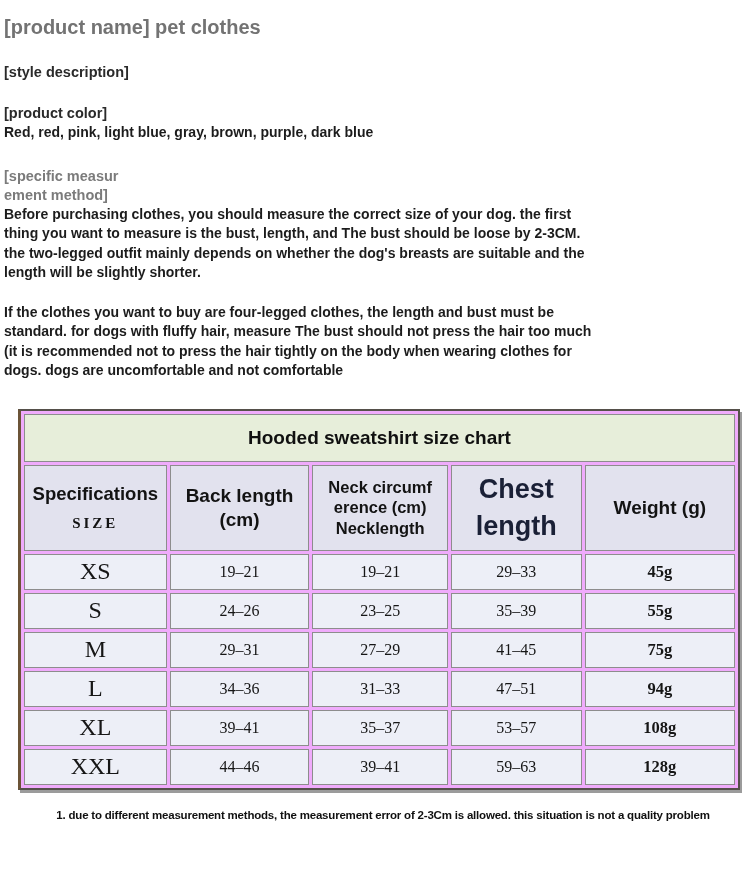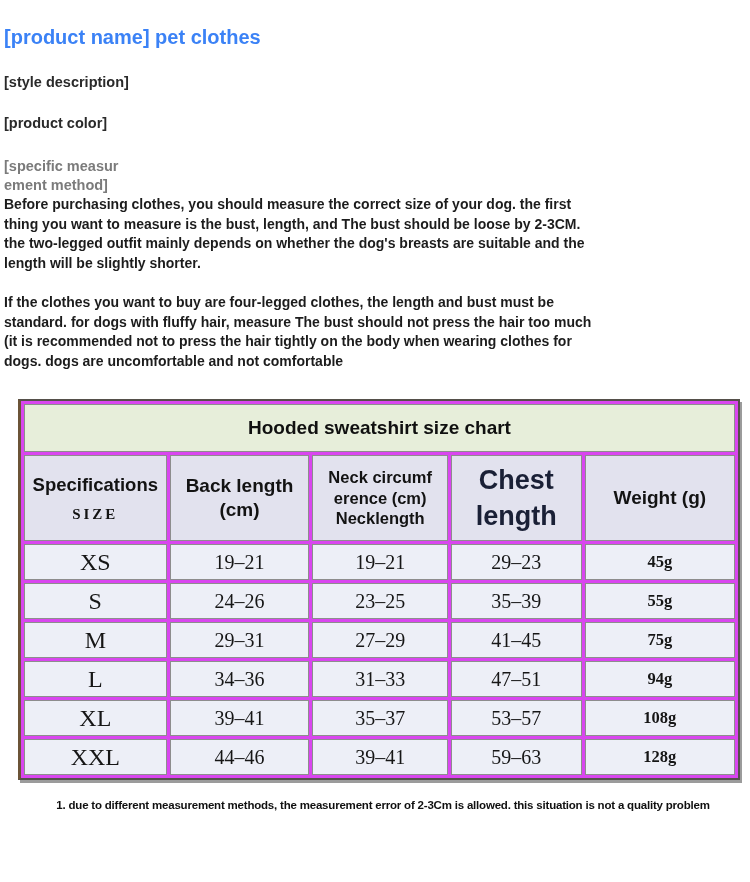--- a/index.html
+++ b/index.html
@@ -3,68 +3,69 @@
 <meta charset="utf-8">
 <style>
   html,body{margin:0;padding:0;}
   body{width:750px;height:882px;overflow:hidden;background:#ffffff;}
   .page{
     width:750px;height:882px;box-sizing:border-box;
     padding:10px 0 0 4px;position:relative;
     font-family:"Liberation Sans",sans-serif;font-weight:700;color:#1e1e1e;
     background:#ffffff;
   }
-  .title{font-size:20px;line-height:26px;margin:14px 0 0 0;color:#3b82f6;font-weight:700;}
+  .title{font-size:20px;line-height:26px;margin:4px 0 0 0;color:#737373;font-weight:700;}
   .spec-row{display:flex;align-items:flex-start;flex-direction:column;}
   .mt-style{margin-top:23px;}
   .mt-color{margin-top:22px;}
   .mt-measure{margin-top:24px;}
   .spec-label{width:141px;flex:none;font-size:14.5px;line-height:19px;color:#2a2a2a;}
   .gray{color:#7b7b7b;}
   .pre{white-space:pre-line;}
   .spec-content{width:600px;font-size:14px;line-height:19.5px;color:#1c1c1c;}
   .para{margin:0;}
   .para + .para{margin-top:20px;}
 
   .table-wrap{
     margin:28px 0 0 14px;width:722px;box-sizing:border-box;
     border:2px solid #55504a;border-left:3px solid #6b5437;
-    box-shadow:2px 3px 0 #9b9b9b;background:#d946ef;
+    box-shadow:2px 3px 0 #9b9b9b;background:#f0abfc;
   }
   table{width:100%;border-collapse:separate;border-spacing:3px;table-layout:fixed;}
   col.c1{width:20.4%;} col.c2{width:20.0%;} col.c3{width:19.4%;} col.c4{width:18.7%;} col.c5{width:21.5%;}
   td{border:1px solid #8d8d8d;text-align:center;vertical-align:middle;padding:0;box-sizing:border-box;}
   .chart-title{background:#e7eeda;height:48px;font-size:19px;color:#101010;font-weight:700;}
   .head-row td{background:#e2e2ee;height:86px;font-size:19px;line-height:1.25;color:#131313;font-weight:700;}
   .head-row td.neck{font-size:16.5px;}
   .head-row td.chest{font-size:27px;line-height:1.35;color:#1a2036;}
   .spec-top{font-size:18.5px;}
   .spec-sub{font-family:"Liberation Serif",serif;font-size:15px;letter-spacing:3px;margin-top:9px;font-weight:600;}
   .data-row td{background:#edeff7;height:36px;font-family:"Liberation Serif",serif;color:#161616;font-weight:500;}
   .data-row td.size-cell{font-size:24px;}
-  .data-row td.num-cell{font-size:20px;}
+  .data-row td.num-cell{font-size:16px;}
   .data-row td.wt-cell{font-size:16.5px;font-weight:600;}
 
   .notes{margin:16px 0 0 22px;width:714px;font-size:11.5px;line-height:1.6;letter-spacing:-0.2px;color:#101010;}
   .note{margin:0;text-align:center;}
   .note + .note{margin-top:12px;}
 </style>
 </head>
 <body>
 
 <div class="page">
 
   <h1 class="title">[product name] pet clothes</h1>
 
   <div class="spec-row mt-style">
     <div class="spec-label">[style description]</div>
   </div>
 
   <div class="spec-row mt-color">
     <div class="spec-label">[product color]</div>
+    <div class="spec-content">Red, red, pink, light blue, gray, brown, purple, dark blue</div>
   </div>
 
   <div class="spec-row mt-measure">
     <div class="spec-label gray pre">[specific measur
 ement method]</div>
     <div class="spec-content">
       <p class="para">Before purchasing clothes, you should measure the correct size of your dog. the first thing you want to measure is the bust, length, and The bust should be loose by 2-3CM. the two-legged outfit mainly depends on whether the dog's breasts are suitable and the length will be slightly shorter.</p>
       <p class="para">If the clothes you want to buy are four-legged clothes, the length and bust must be standard. for dogs with fluffy hair, measure The bust should not press the hair too much (it is recommended not to press the hair tightly on the body when wearing clothes for dogs. dogs are uncomfortable and not comfortable</p>
     </div>
   </div>
@@ -94,21 +95,21 @@
 Necklength</td>
           <td class="chest pre">Chest
 length</td>
           <td>Weight (g)</td>
         </tr>
 
         <tr class="data-row">
           <td class="size-cell">XS</td>
           <td class="num-cell">19–21</td>
           <td class="num-cell">19–21</td>
-          <td class="num-cell">29–23</td>
+          <td class="num-cell">29–33</td>
           <td class="wt-cell">45g</td>
         </tr>
         <tr class="data-row">
           <td class="size-cell">S</td>
           <td class="num-cell">24–26</td>
           <td class="num-cell">23–25</td>
           <td class="num-cell">35–39</td>
           <td class="wt-cell">55g</td>
         </tr>
         <tr class="data-row">

